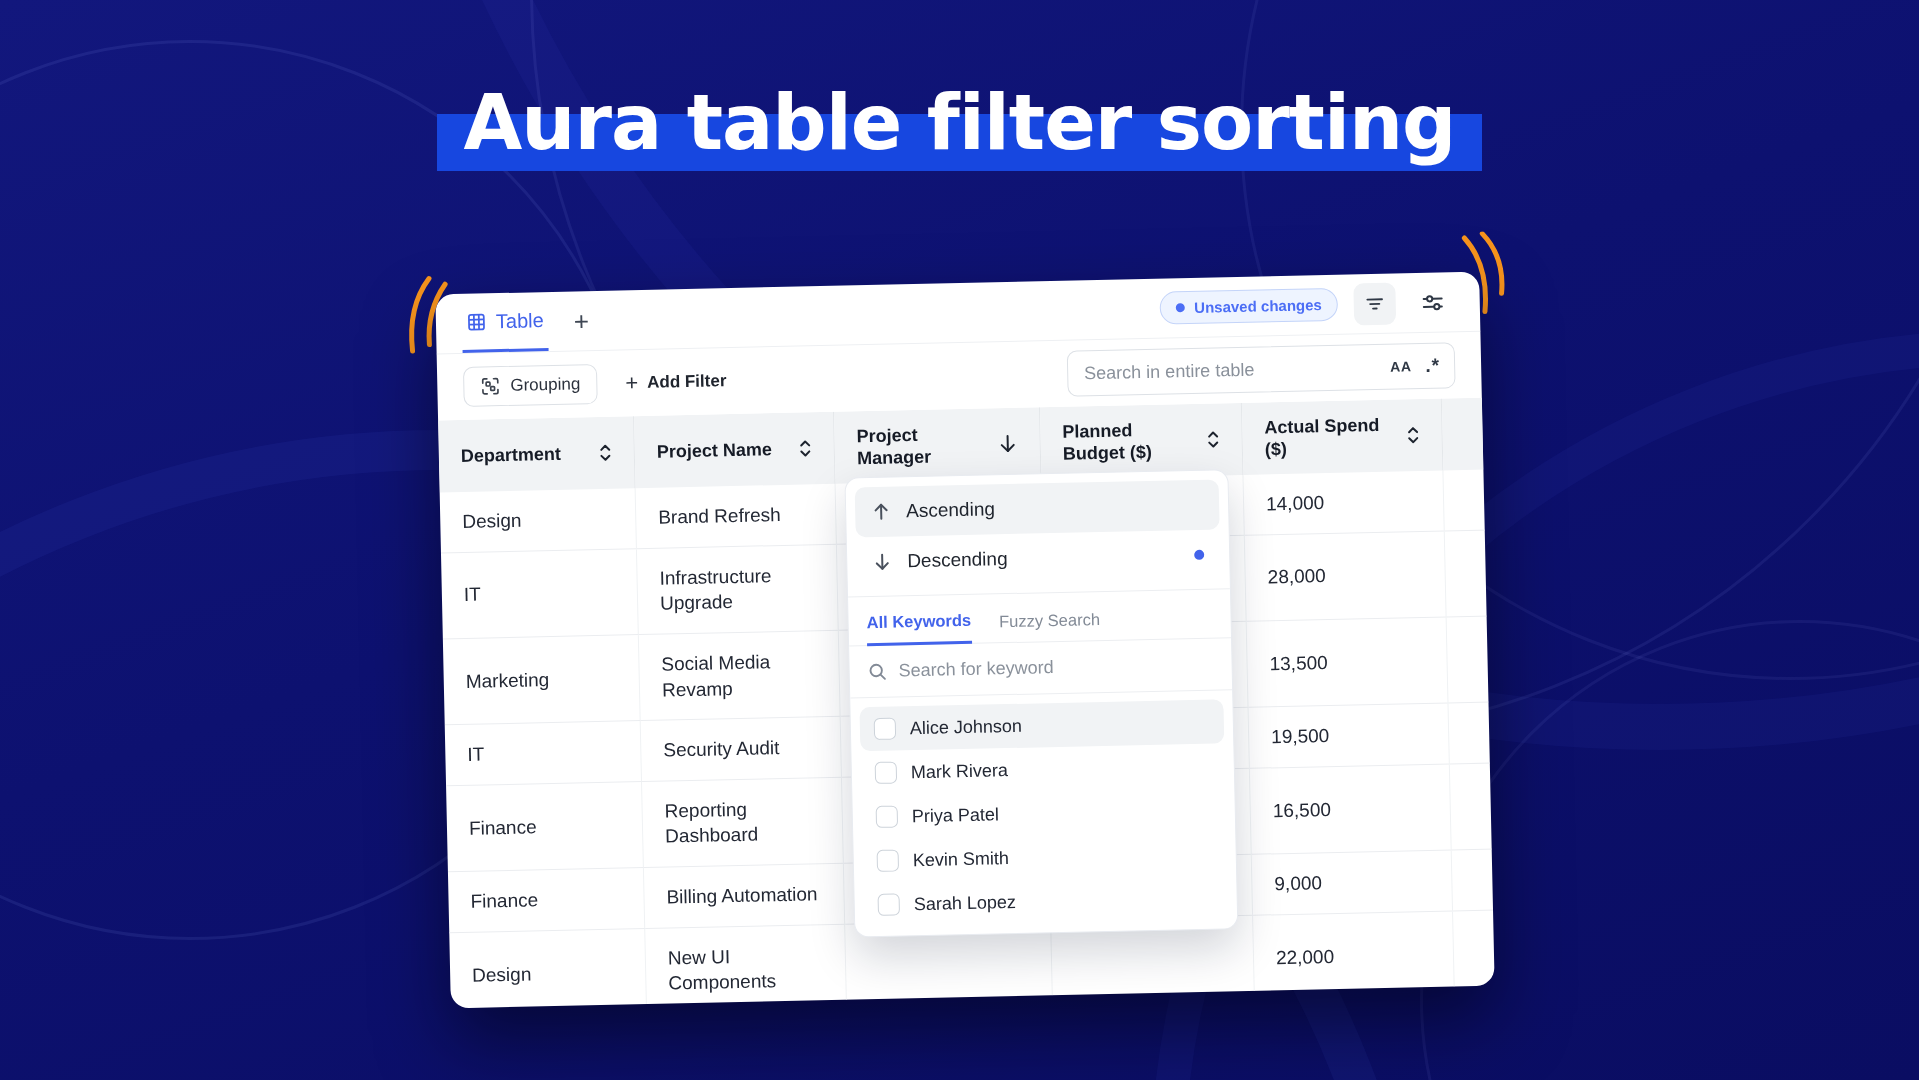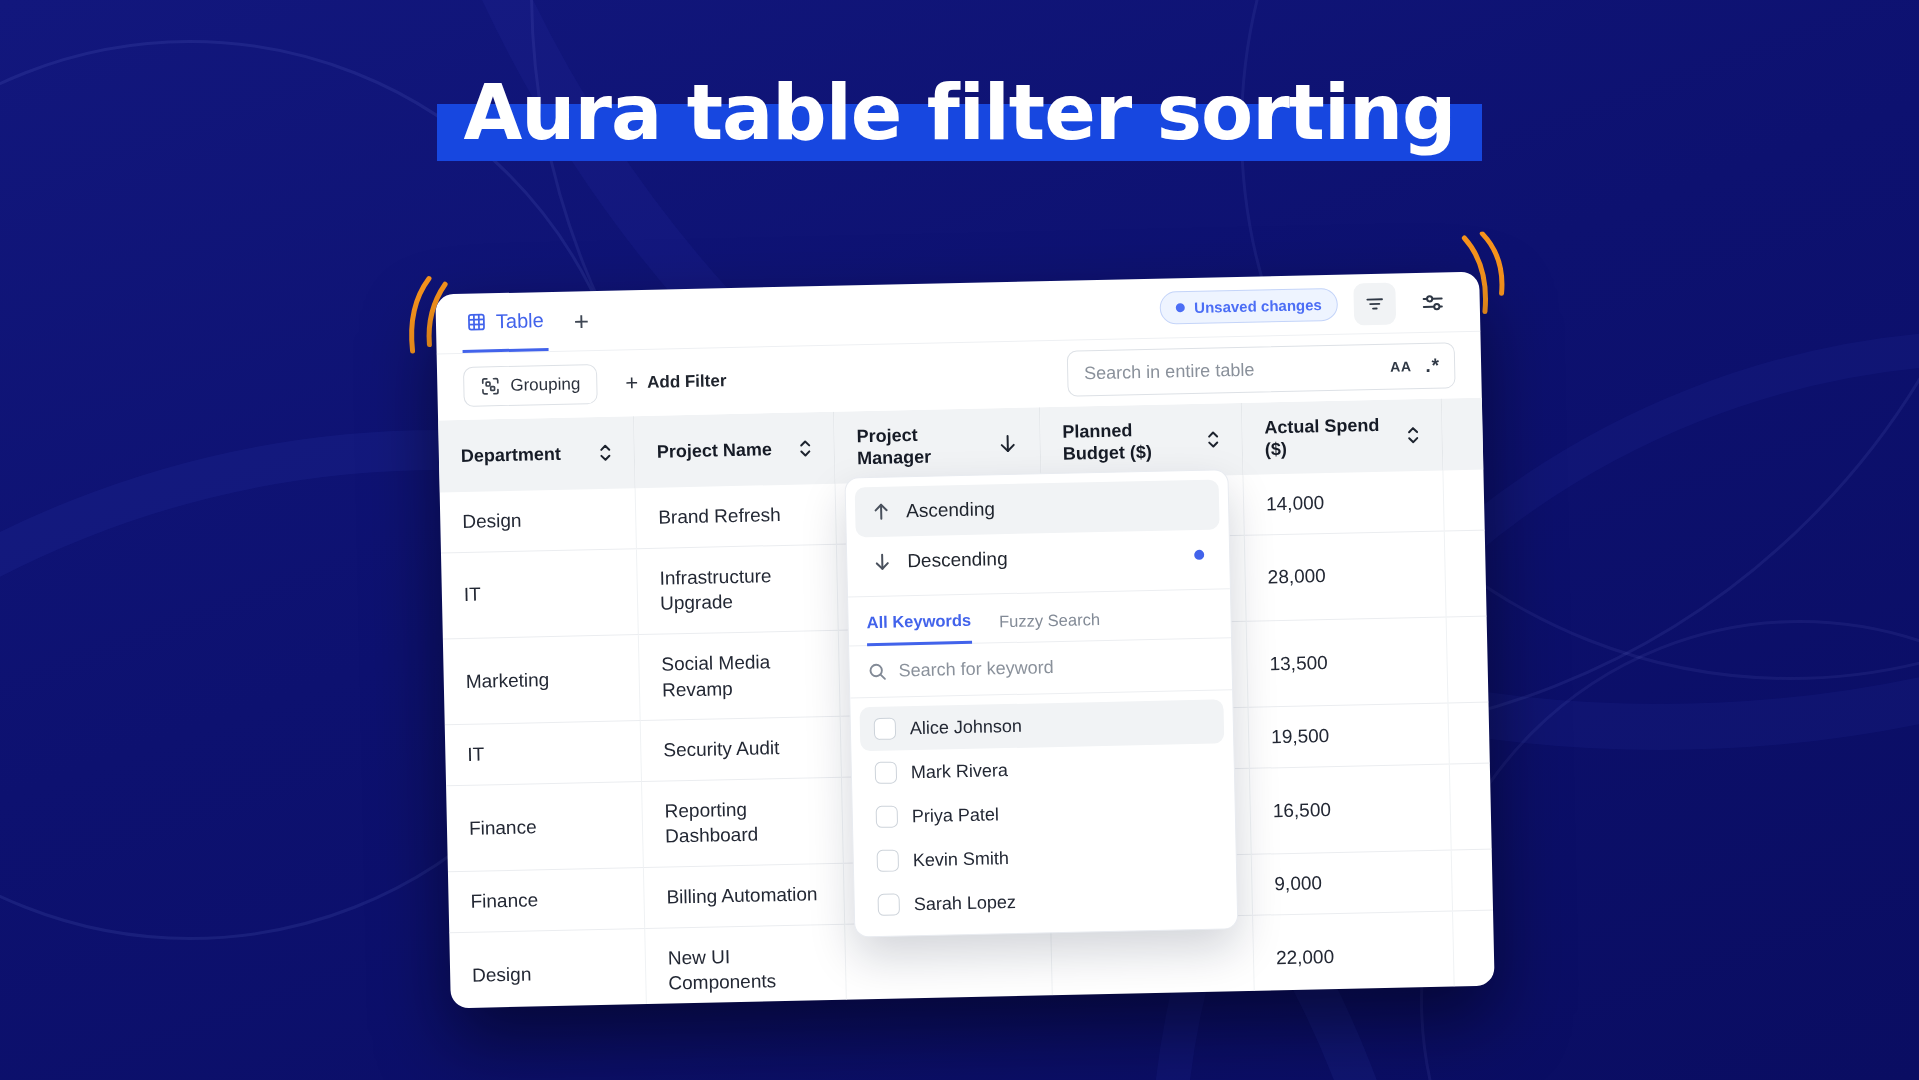--- a/index.html
+++ b/index.html
@@ -14,21 +14,21 @@
   .bg-circle { position:absolute; border-radius:50%; pointer-events:none; }
   .c1 { width:2000px; height:2000px; left:-560px; top:430px; border:40px solid rgba(90,110,255,.07); }
   .c2 { width:2600px; height:2600px; left:360px; top:-1850px; border:46px solid rgba(90,110,255,.06); }
   .c3 { width:1700px; height:1700px; left:1150px; top:330px; border:34px solid rgba(90,110,255,.06); }
   .c4 { width:900px; height:900px; left:-260px; top:40px; border:3px solid rgba(150,165,255,.10); }
   .c5 { width:1500px; height:1500px; left:530px; top:-760px; border:3px solid rgba(150,165,255,.09); }
   .c6 { width:1100px; height:1100px; left:1240px; top:-420px; border:3px solid rgba(150,165,255,.08); }
   .c7 { width:760px; height:760px; left:1420px; top:620px; border:3px solid rgba(150,165,255,.08); }
 
   
-  .headline-wrap { position:absolute; top:68px; left:0; width:100%; display:flex; justify-content:center;align-items:center; }
+  .headline-wrap { position:absolute; top:78px; left:0; width:100%; display:flex; justify-content:center;align-items:center; }
   .headline { position:relative; display:inline-block; padding:0 26px; }
   .headline .bar { position:absolute; left:0; right:0; top:40%; height:64%; background:#1747e0; }
   .headline .txt {
     position:relative; z-index:1; color:#ffffff; font-size:76px; font-weight:bold;
     letter-spacing:-1px; font-family:"DejaVu Sans","Liberation Sans",sans-serif; white-space:nowrap;
   }
 
   
   .card-wrap { position:absolute; left:443px; top:283px; width:1044px; height:714px;
     transform:rotate(-1.25deg); }

